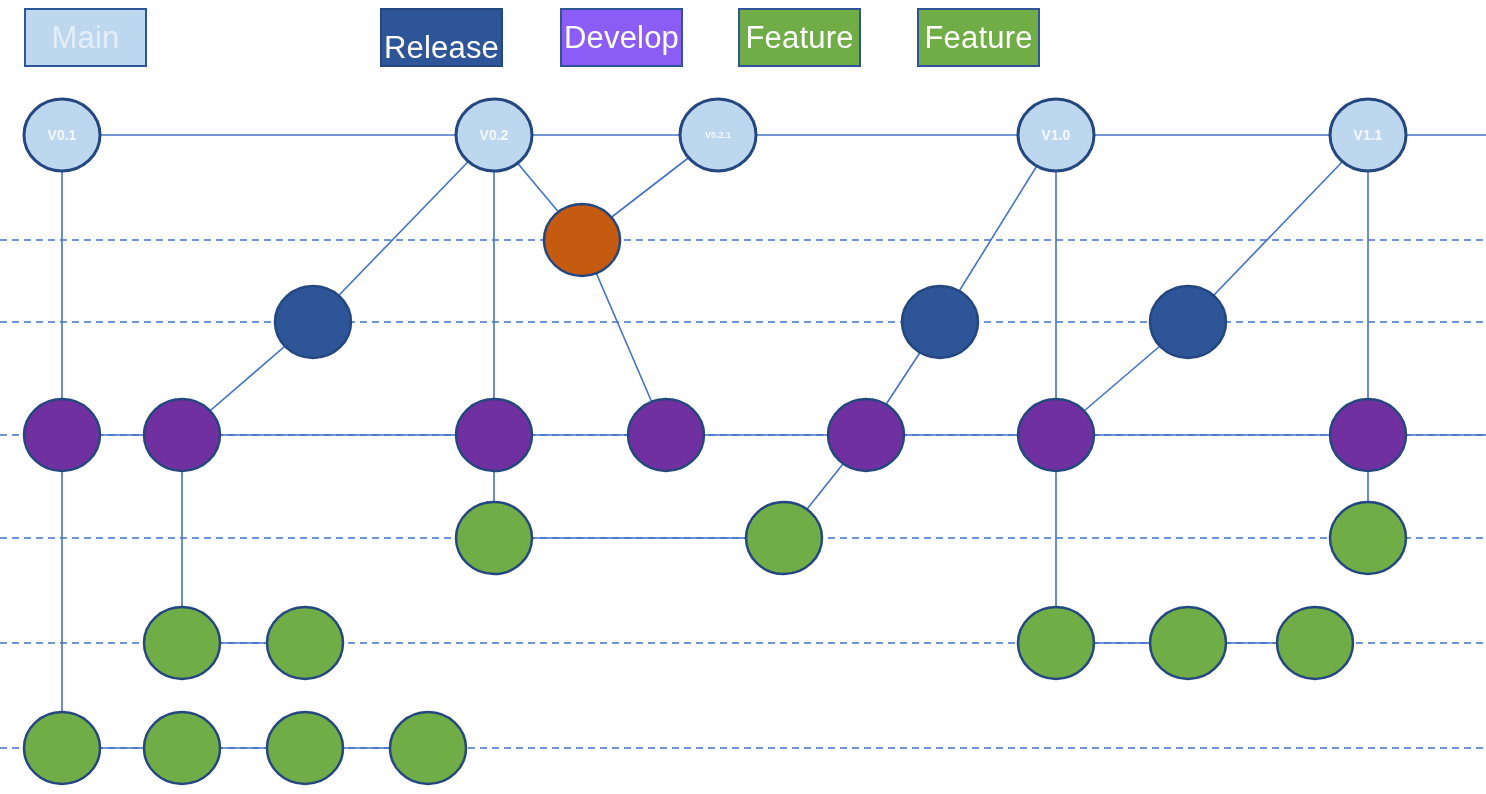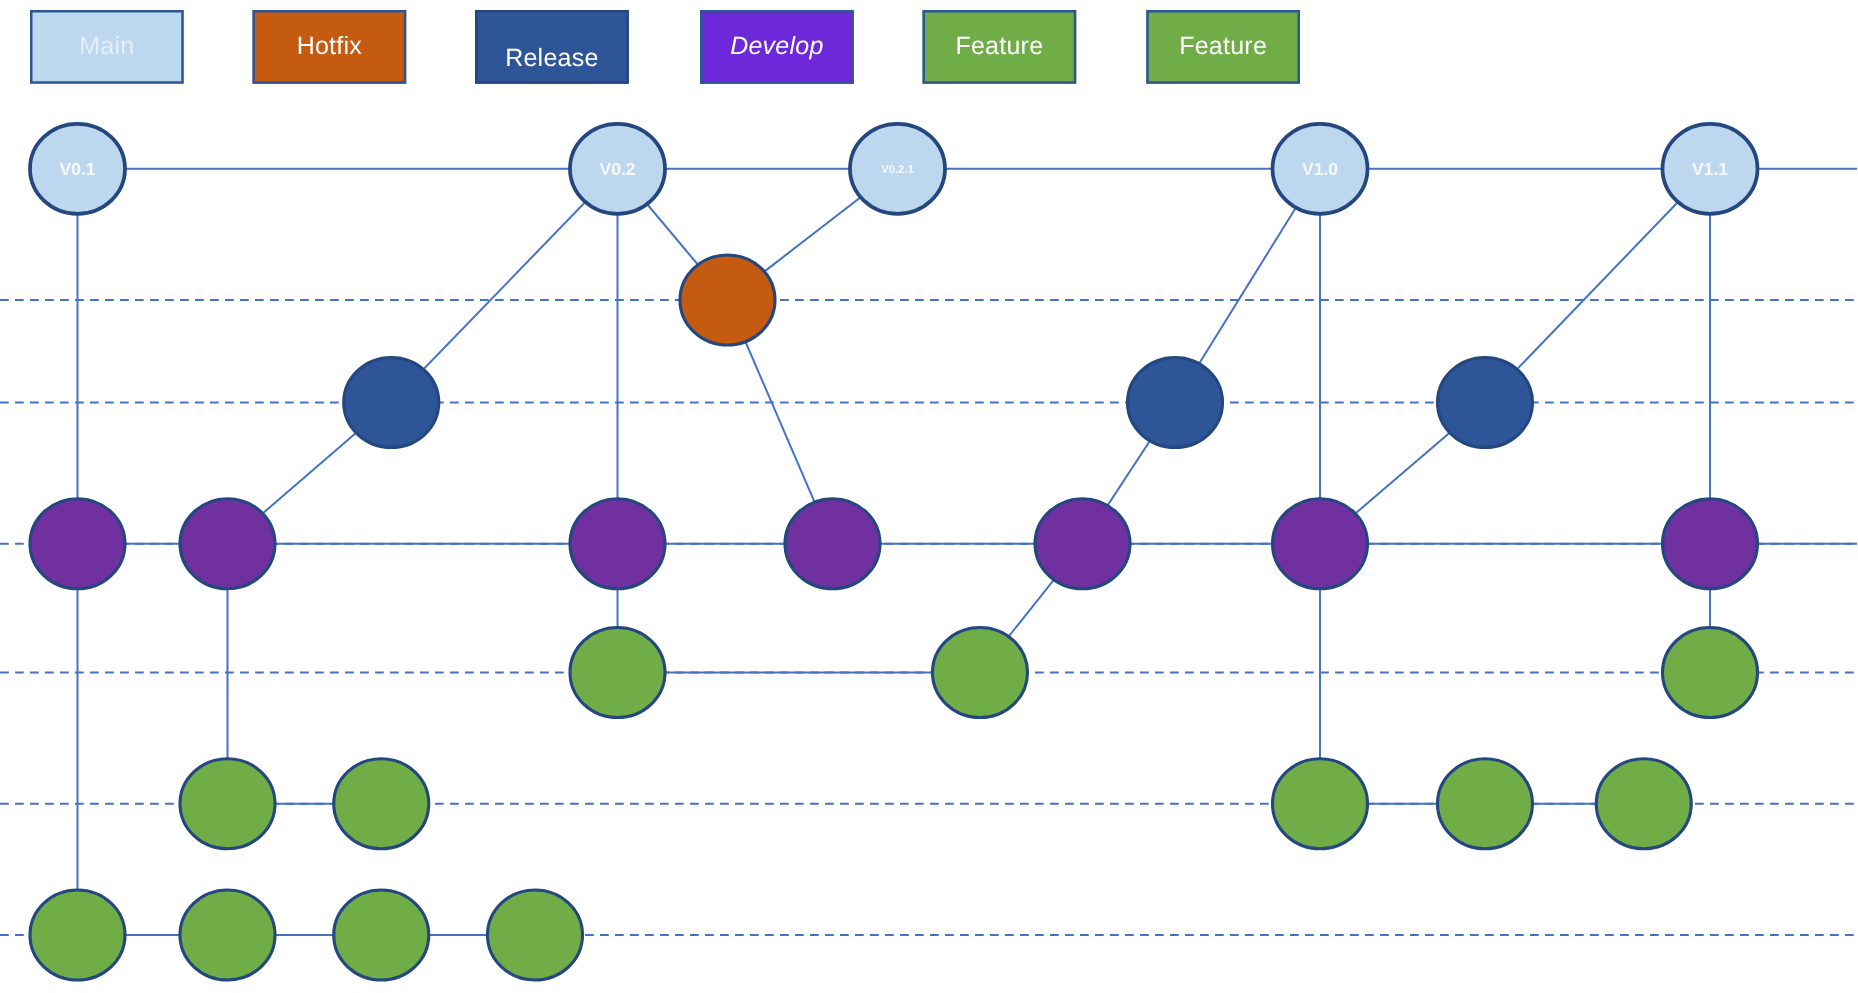--- a/index.html
+++ b/index.html
@@ -1,39 +1,36 @@
 <!DOCTYPE html>
 <html><head>
 <meta charset="utf-8">
 <style>
   html,body{margin:0;padding:0;background:#ffffff;}
   body{font-family:"Liberation Sans", sans-serif;}
   #stage{position:relative;width:1486px;height:794px;background:#ffffff;overflow:hidden;}
   #legend{position:absolute;left:0;top:0;width:100%;height:80px;}
   .legend-box{position:absolute;top:8px;width:123px;height:59px;box-sizing:border-box;
-    display:flex;align-items:center;justify-content:center;font-size:20px;letter-spacing:.2px;}
+    display:flex;align-items:center;justify-content:center;font-size:31px;letter-spacing:.2px;}
   .legend-label{user-select:none;}
   #graph{position:absolute;left:0;top:0;}
   text.node-label{font-family:"Liberation Sans", sans-serif;font-weight:700;}
 </style>
 </head>
 <body>
 
 <div id="stage">
   <div id="legend">
       <div class="legend-box" style="left: 24px; background: rgb(189, 215, 238); border: 2.5px solid rgb(46, 85, 151);">
         <span class="legend-label" style="color: rgb(228, 238, 248);">Main</span>
       </div>
-      <div class="legend-box" style="left: 202px; background: rgb(197, 90, 17); border: 2.5px solid rgb(46, 85, 151);">
-        <span class="legend-label" style="color: rgb(255, 255, 255);">Hotfix</span>
-      </div>
       <div class="legend-box" style="left: 380px; background: rgb(46, 85, 151); border: 2.5px solid rgb(36, 71, 127);">
         <span class="legend-label" style="color: rgb(255, 255, 255); margin-top: 20px;">Release</span>
       </div>
-      <div class="legend-box" style="left: 560px; background: #6d28d9; border: 2.5px solid rgb(46, 85, 151); font-style: italic;">
+      <div class="legend-box" style="left: 560px; background: #8b5cf6; border: 2.5px solid rgb(46, 85, 151);">
         <span class="legend-label" style="color: rgb(255, 255, 255);">Develop</span>
       </div>
       <div class="legend-box" style="left: 738px; background: rgb(112, 173, 71); border: 2.5px solid rgb(46, 85, 151);">
         <span class="legend-label" style="color: rgb(255, 255, 255);">Feature</span>
       </div>
       <div class="legend-box" style="left: 917px; background: rgb(112, 173, 71); border: 2.5px solid rgb(46, 85, 151);">
         <span class="legend-label" style="color: rgb(255, 255, 255);">Feature</span>
       </div>
     </div>
   <div id="graph"><svg width="1486" height="794" viewBox="0 0 1486 794">

